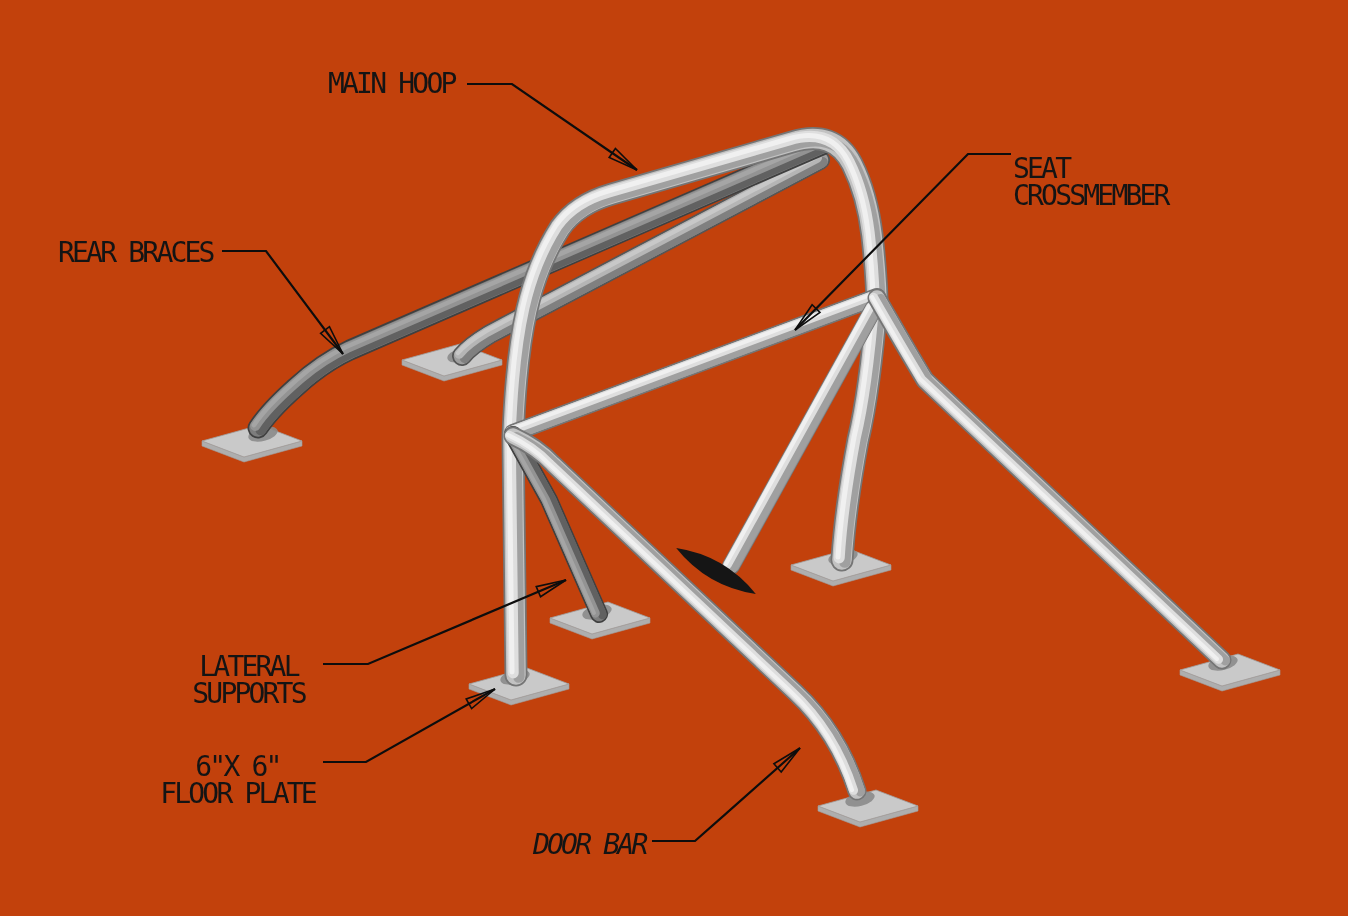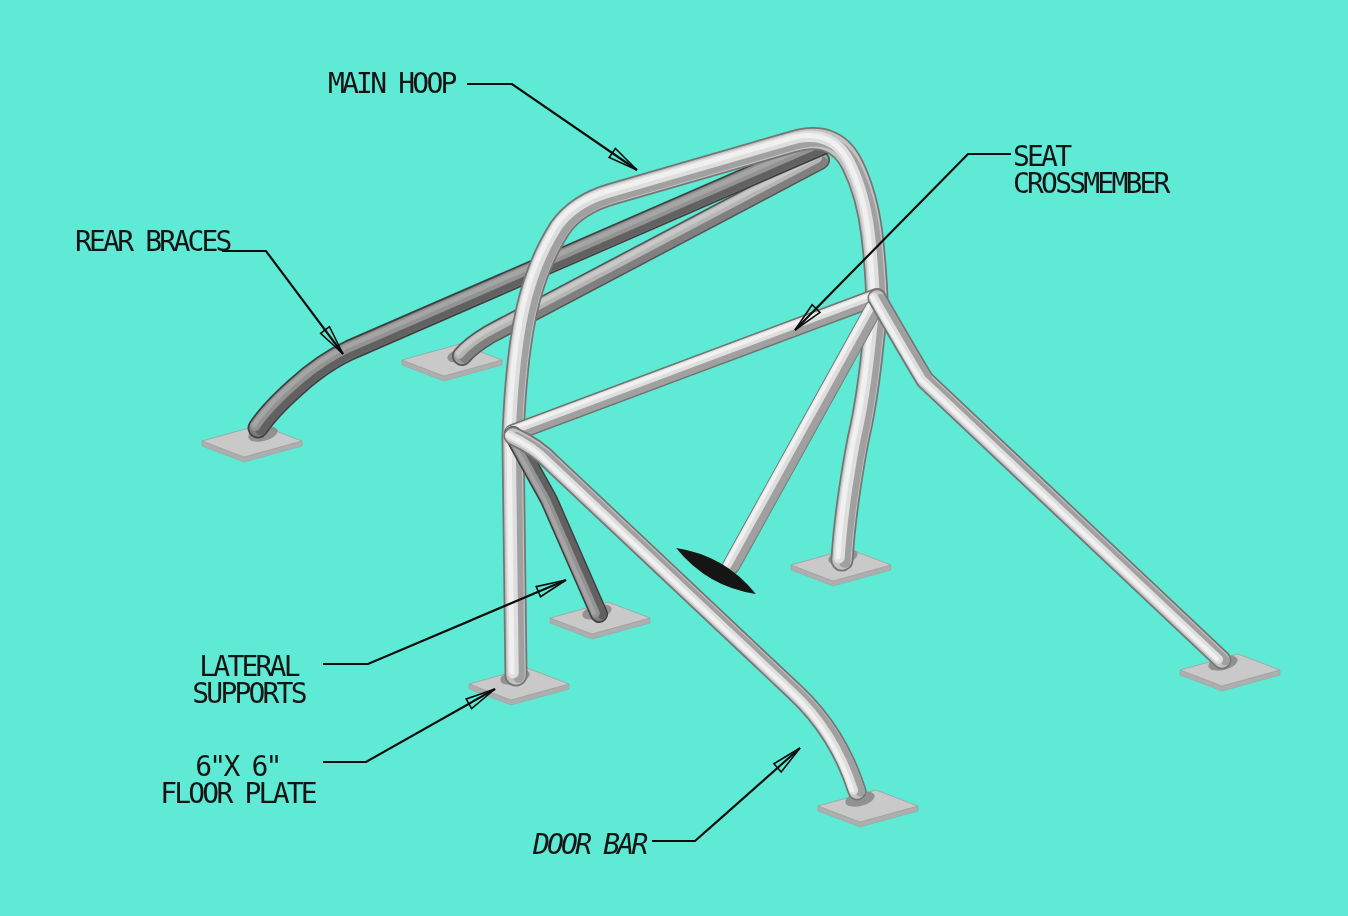--- a/index.html
+++ b/index.html
@@ -1,16 +1,16 @@
 <!DOCTYPE html>
 <html><head>
 <meta charset="utf-8">
 <style>
   html,body{margin:0;padding:0;background:#ffffff;}
-  #stage{position:relative;width:1348px;height:916px;background:#5eead4;overflow:hidden;
+  #stage{position:relative;width:1348px;height:916px;background:#c2410c;overflow:hidden;
          font-family:"DejaVu Sans Mono",monospace;}
   #art{position:absolute;left:0;top:0;}
   .lbl{position:absolute;color:#141414;font-size:28px;line-height:27px;
        letter-spacing:-2.8px;white-space:pre;}
   .lbl.align-right{text-align:center;}
   .lbl.align-left{text-align:left;}
 </style>
 </head>
 <body>
 
@@ -90,18 +90,18 @@
         <path d="M 323,664 L 368,664 L 566,580" fill="none" stroke="#0d0d0d" stroke-width="2.2"></path>
         <path d="M 566,580 L 540.5305707014512,596.779695205999 L 536.2345223860333,586.6532956053712 Z" fill="none" stroke="#0d0d0d" stroke-width="1.6"></path>
         <path d="M 323,762 L 366,762 L 495,689" fill="none" stroke="#0d0d0d" stroke-width="2.2"></path>
         <path d="M 495,689 L 471.59941738487356,708.561767130621 L 466.1818974656156,698.9883415198773 Z" fill="none" stroke="#0d0d0d" stroke-width="1.6"></path>
         <path d="M 652,841 L 695,841 L 800,748" fill="none" stroke="#0d0d0d" stroke-width="2.2"></path>
         <path d="M 800,748 L 781.1890484439344,772.0082923498393 L 773.8956607456759,763.7738223679345 Z" fill="none" stroke="#0d0d0d" stroke-width="1.6"></path>
       </g>
     </svg>
 
   <div class="lbl align-left" style="left: 328px; top: 70px; width: 150px;"><span>MAIN HOOP</span></div>
-  <div class="lbl align-left" style="left: 58px; top: 228px; width: 170px; margin-left: 17px;"><span>REAR BRACES</span></div>
-  <div class="lbl align-left" style="left: 1013px; top: 143px; width: 180px;"><span>SEAT</span><br><span>CROSSMEMBER</span></div>
+  <div class="lbl align-left" style="left: 58px; top: 239px; width: 170px;"><span>REAR BRACES</span></div>
+  <div class="lbl align-left" style="left: 1013px; top: 155px; width: 180px;"><span>SEAT</span><br><span>CROSSMEMBER</span></div>
   <div class="lbl align-right" style="left: 175px; top: 653px; width: 147px;"><span>LATERAL</span><br><span>SUPPORTS</span></div>
   <div class="lbl align-right" style="left: 155px; top: 753px; width: 165px;"><span>6"X 6"</span><br><span>FLOOR PLATE</span></div>
   <div class="lbl align-left" style="left: 533px; top: 831px; width: 130px; font-style: italic;"><span>DOOR BAR</span></div>
 </div>
 
 </body></html>

